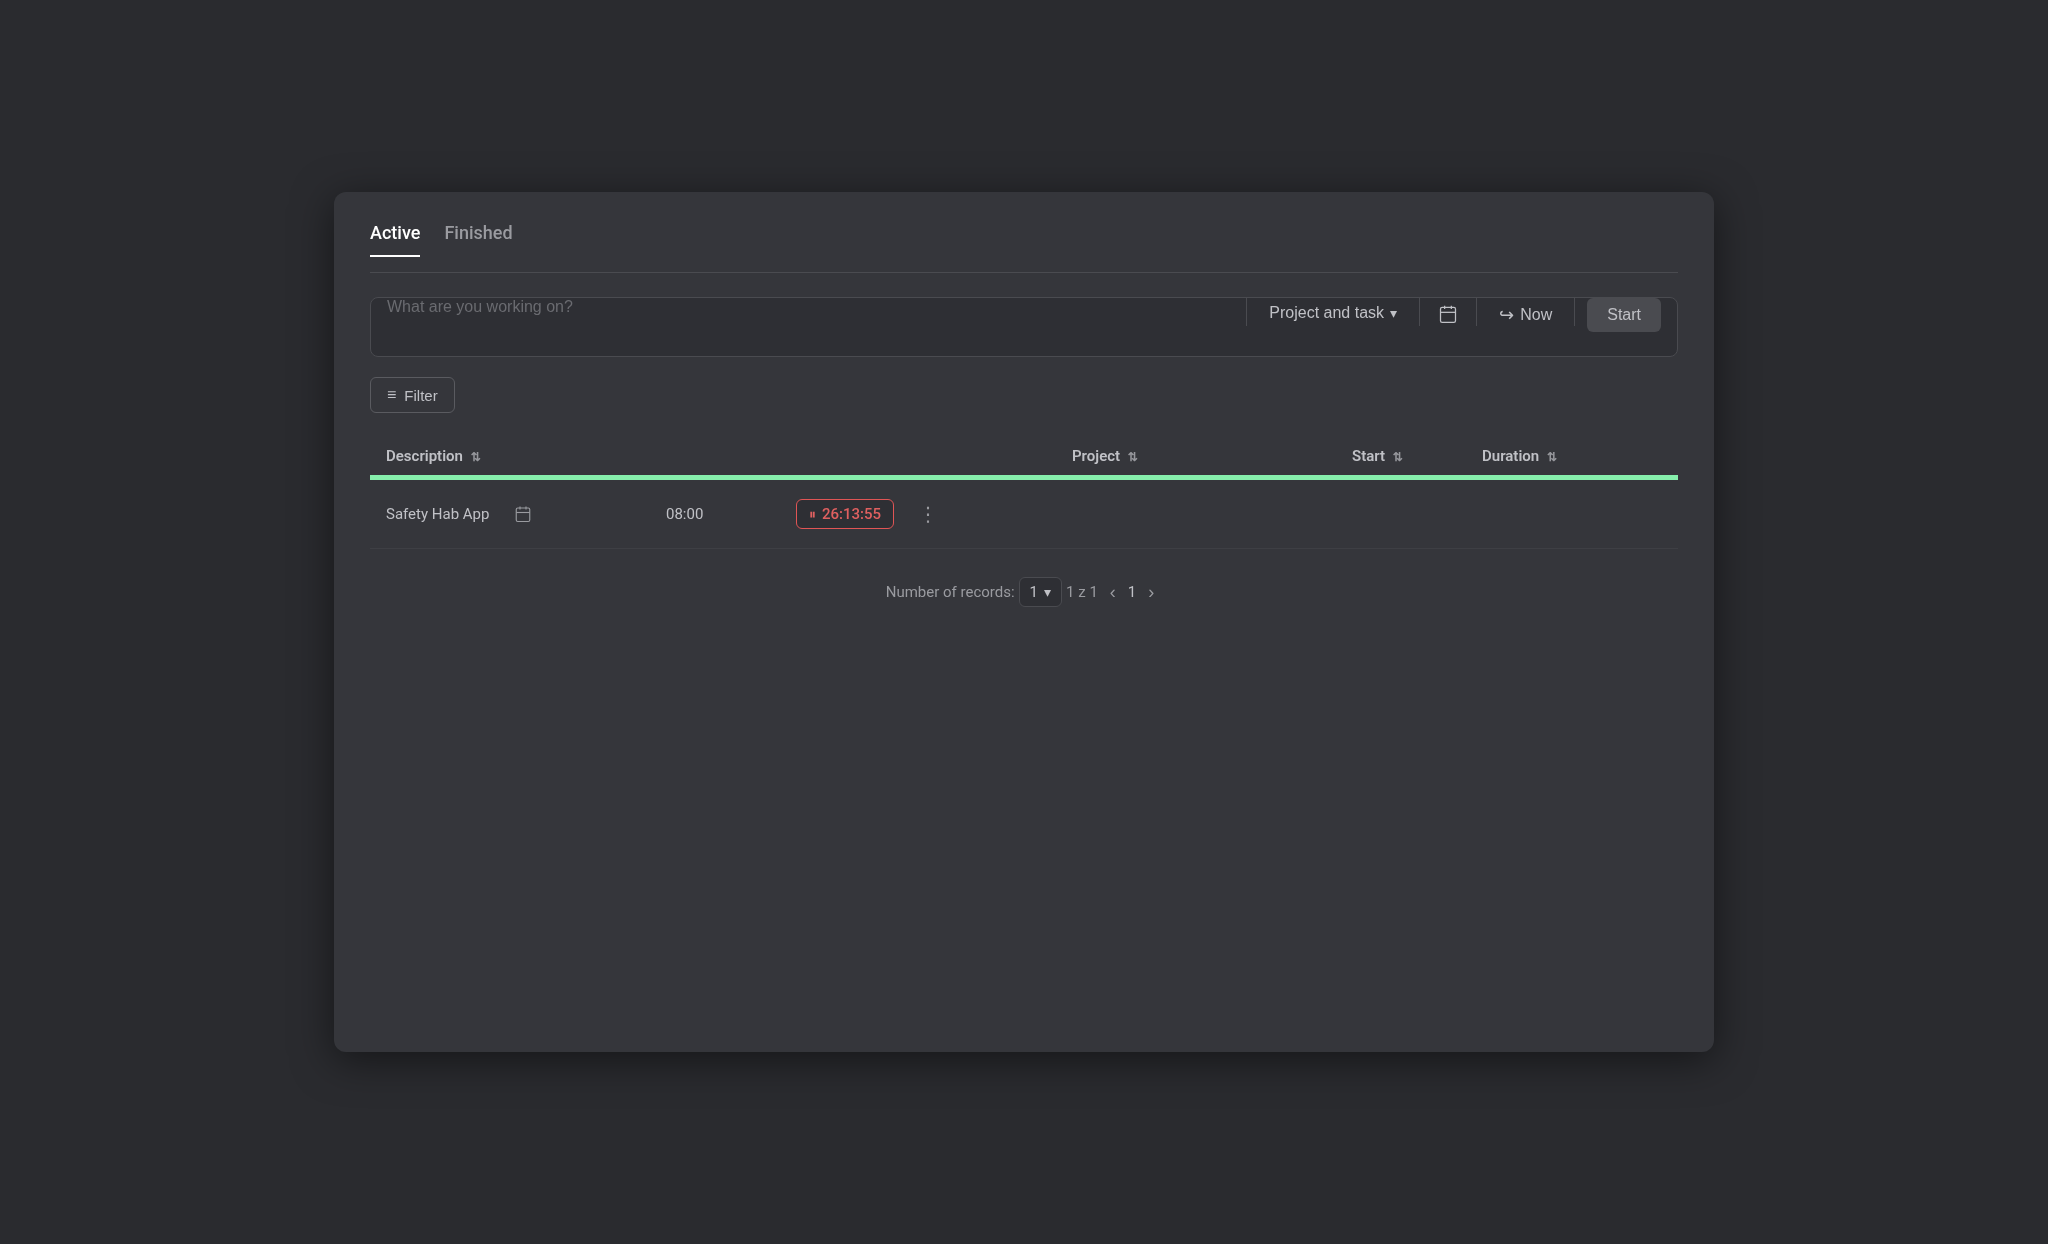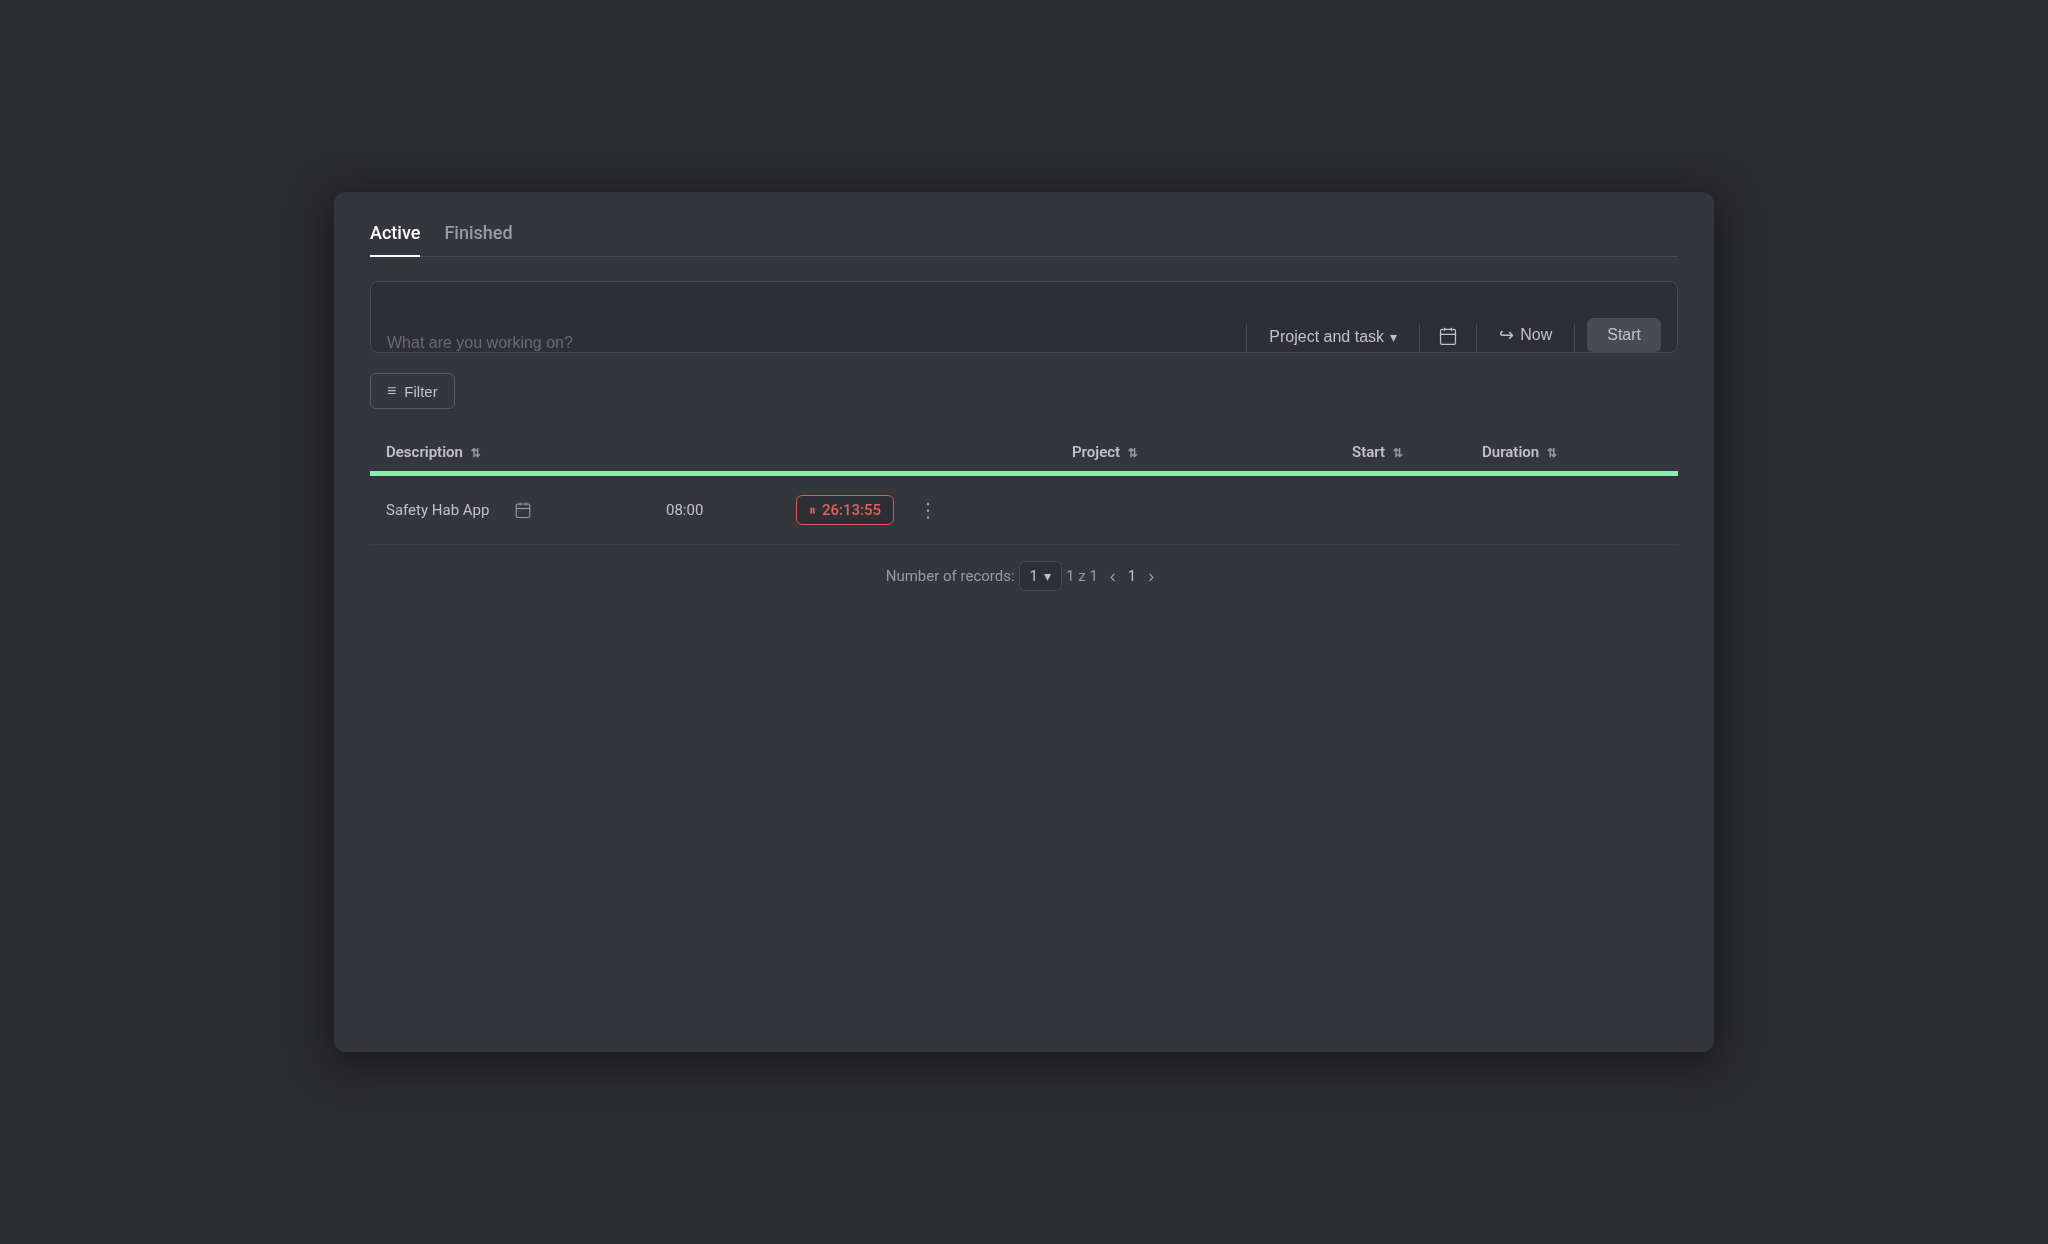--- a/index.html
+++ b/index.html
@@ -26,47 +26,47 @@
       position: relative;
       box-shadow: 0 8px 40px rgba(0,0,0,0.5);
     }
 
     
     .tabs {
       display: flex;
       gap: 24px;
       border-bottom: 1px solid #4a4b50;
       margin-bottom: 24px;
-      padding-bottom: 0;
+      padding-bottom: 16px;
     }
 
     .tab {
       padding-bottom: 12px;
       font-size: 18px;
       font-weight: 500;
       cursor: pointer;
       color: #9a9ba0;
       border-bottom: 2px solid transparent;
       margin-bottom: -1px;
     }
 
     .tab.active {
       color: #ffffff;
       border-bottom: 2px solid #ffffff;
     }
 
     
     .search-bar {
       display: flex;
-      align-items: flex-end;
+      align-items: flex-start;
       background: #2e2f34;
       border: 1px solid #4a4b50;
       border-radius: 8px;
       padding: 0 16px;
-      height: 72px;
+      height: 60px;
       margin-bottom: 20px;
       gap: 12px;
     }
 
     .search-input {
       flex: 1;
       background: transparent;
       border: none;
       outline: none;
       color: #9a9ba0;
@@ -248,21 +248,21 @@
       border-radius: 4px;
       margin-left: 8px;
     }
 
     
     .pagination {
       display: flex;
       align-items: center;
       justify-content: center;
       gap: 4px;
-      margin-top: 16px;
+      margin-top: 28px;
       color: #c0c1c6;
       font-size: 15px;
     }
 
     .records-label {
       color: #9a9ba0;
     }
 
     .records-select {
       display: flex;

